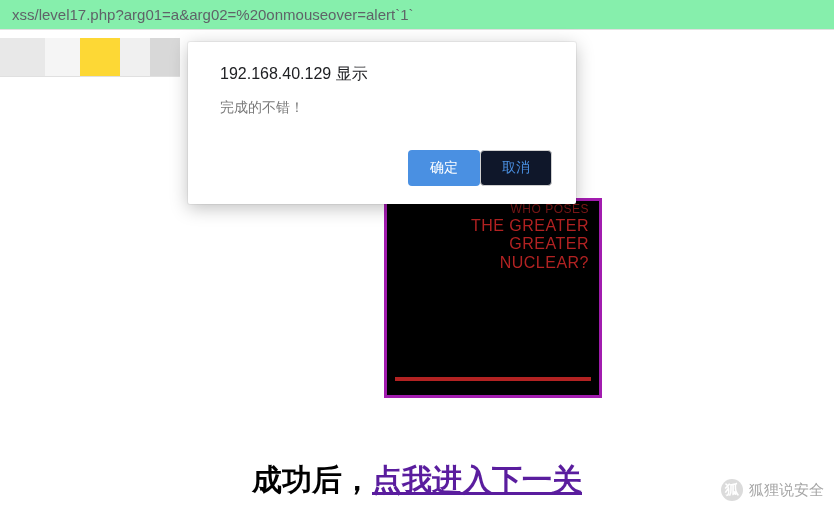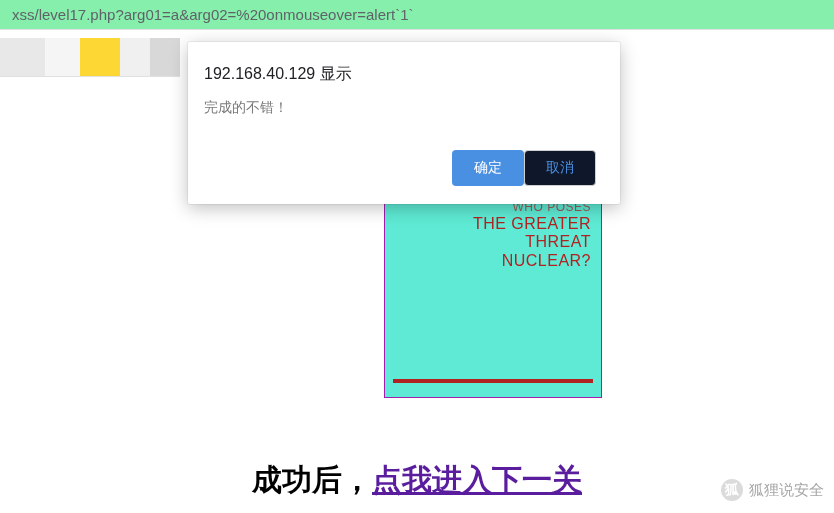--- a/index.html
+++ b/index.html
@@ -40,25 +40,25 @@
       top: 76px;
       left: 0;
       width: 180px;
       height: 1px;
       background: #e0e0e0;
     }
     .dialog {
       position: absolute;
       top: 42px;
       left: 188px;
-      width: 432px;
+      width: 388px;
       background: #ffffff;
       box-shadow: 0 4px 18px rgba(0,0,0,0.25), 0 0 0 1px rgba(0,0,0,0.05);
       border-radius: 2px;
-      padding: 22px 24px 18px 16px;
+      padding: 22px 24px 18px 32px;
       z-index: 100;
     }
     .dialog-title {
       font-size: 16px;
       color: #202124;
       margin-bottom: 14px;
     }
     .dialog-message {
       font-size: 14px;
       color: #7a7a7a;
@@ -87,22 +87,22 @@
       background: #0f172a;
       color: #4a90e2;
       border: 1px solid #d0d0d0;
     }
     .flash-box {
       position: absolute;
       top: 198px;
       left: 384px;
       width: 218px;
       height: 200px;
-      border: 1px solid #a21caf;
-      background: #5eead4;
+      border: 3px solid #a21caf;
+      background: #000000;
     }
     .flash-text {
       position: absolute;
       top: 2px;
       right: 10px;
       text-align: right;
       font-family: Arial, sans-serif;
       color: #b22222;
       font-size: 16px;
       line-height: 1.15;
@@ -181,21 +181,21 @@
   <div class="dialog-buttons">
     <button class="btn btn-primary">确定</button>
     <button class="btn btn-secondary">取消</button>
   </div>
 </div>
 
 <div class="flash-box">
   <div class="flash-text">
     <div class="flash-text-top">WHO POSES</div>
     <div>THE GREATER</div>
-    <div>THREAT</div>
+    <div>GREATER</div>
     <div>NUCLEAR?</div>
   </div>
   <div class="flash-redline"></div>
 </div>
 
 <div class="bottom-text">
   <span class="bt-black">成功后，</span><a class="bt-link">点我进入下一关</a>
 </div>
 
 <div class="watermark">

